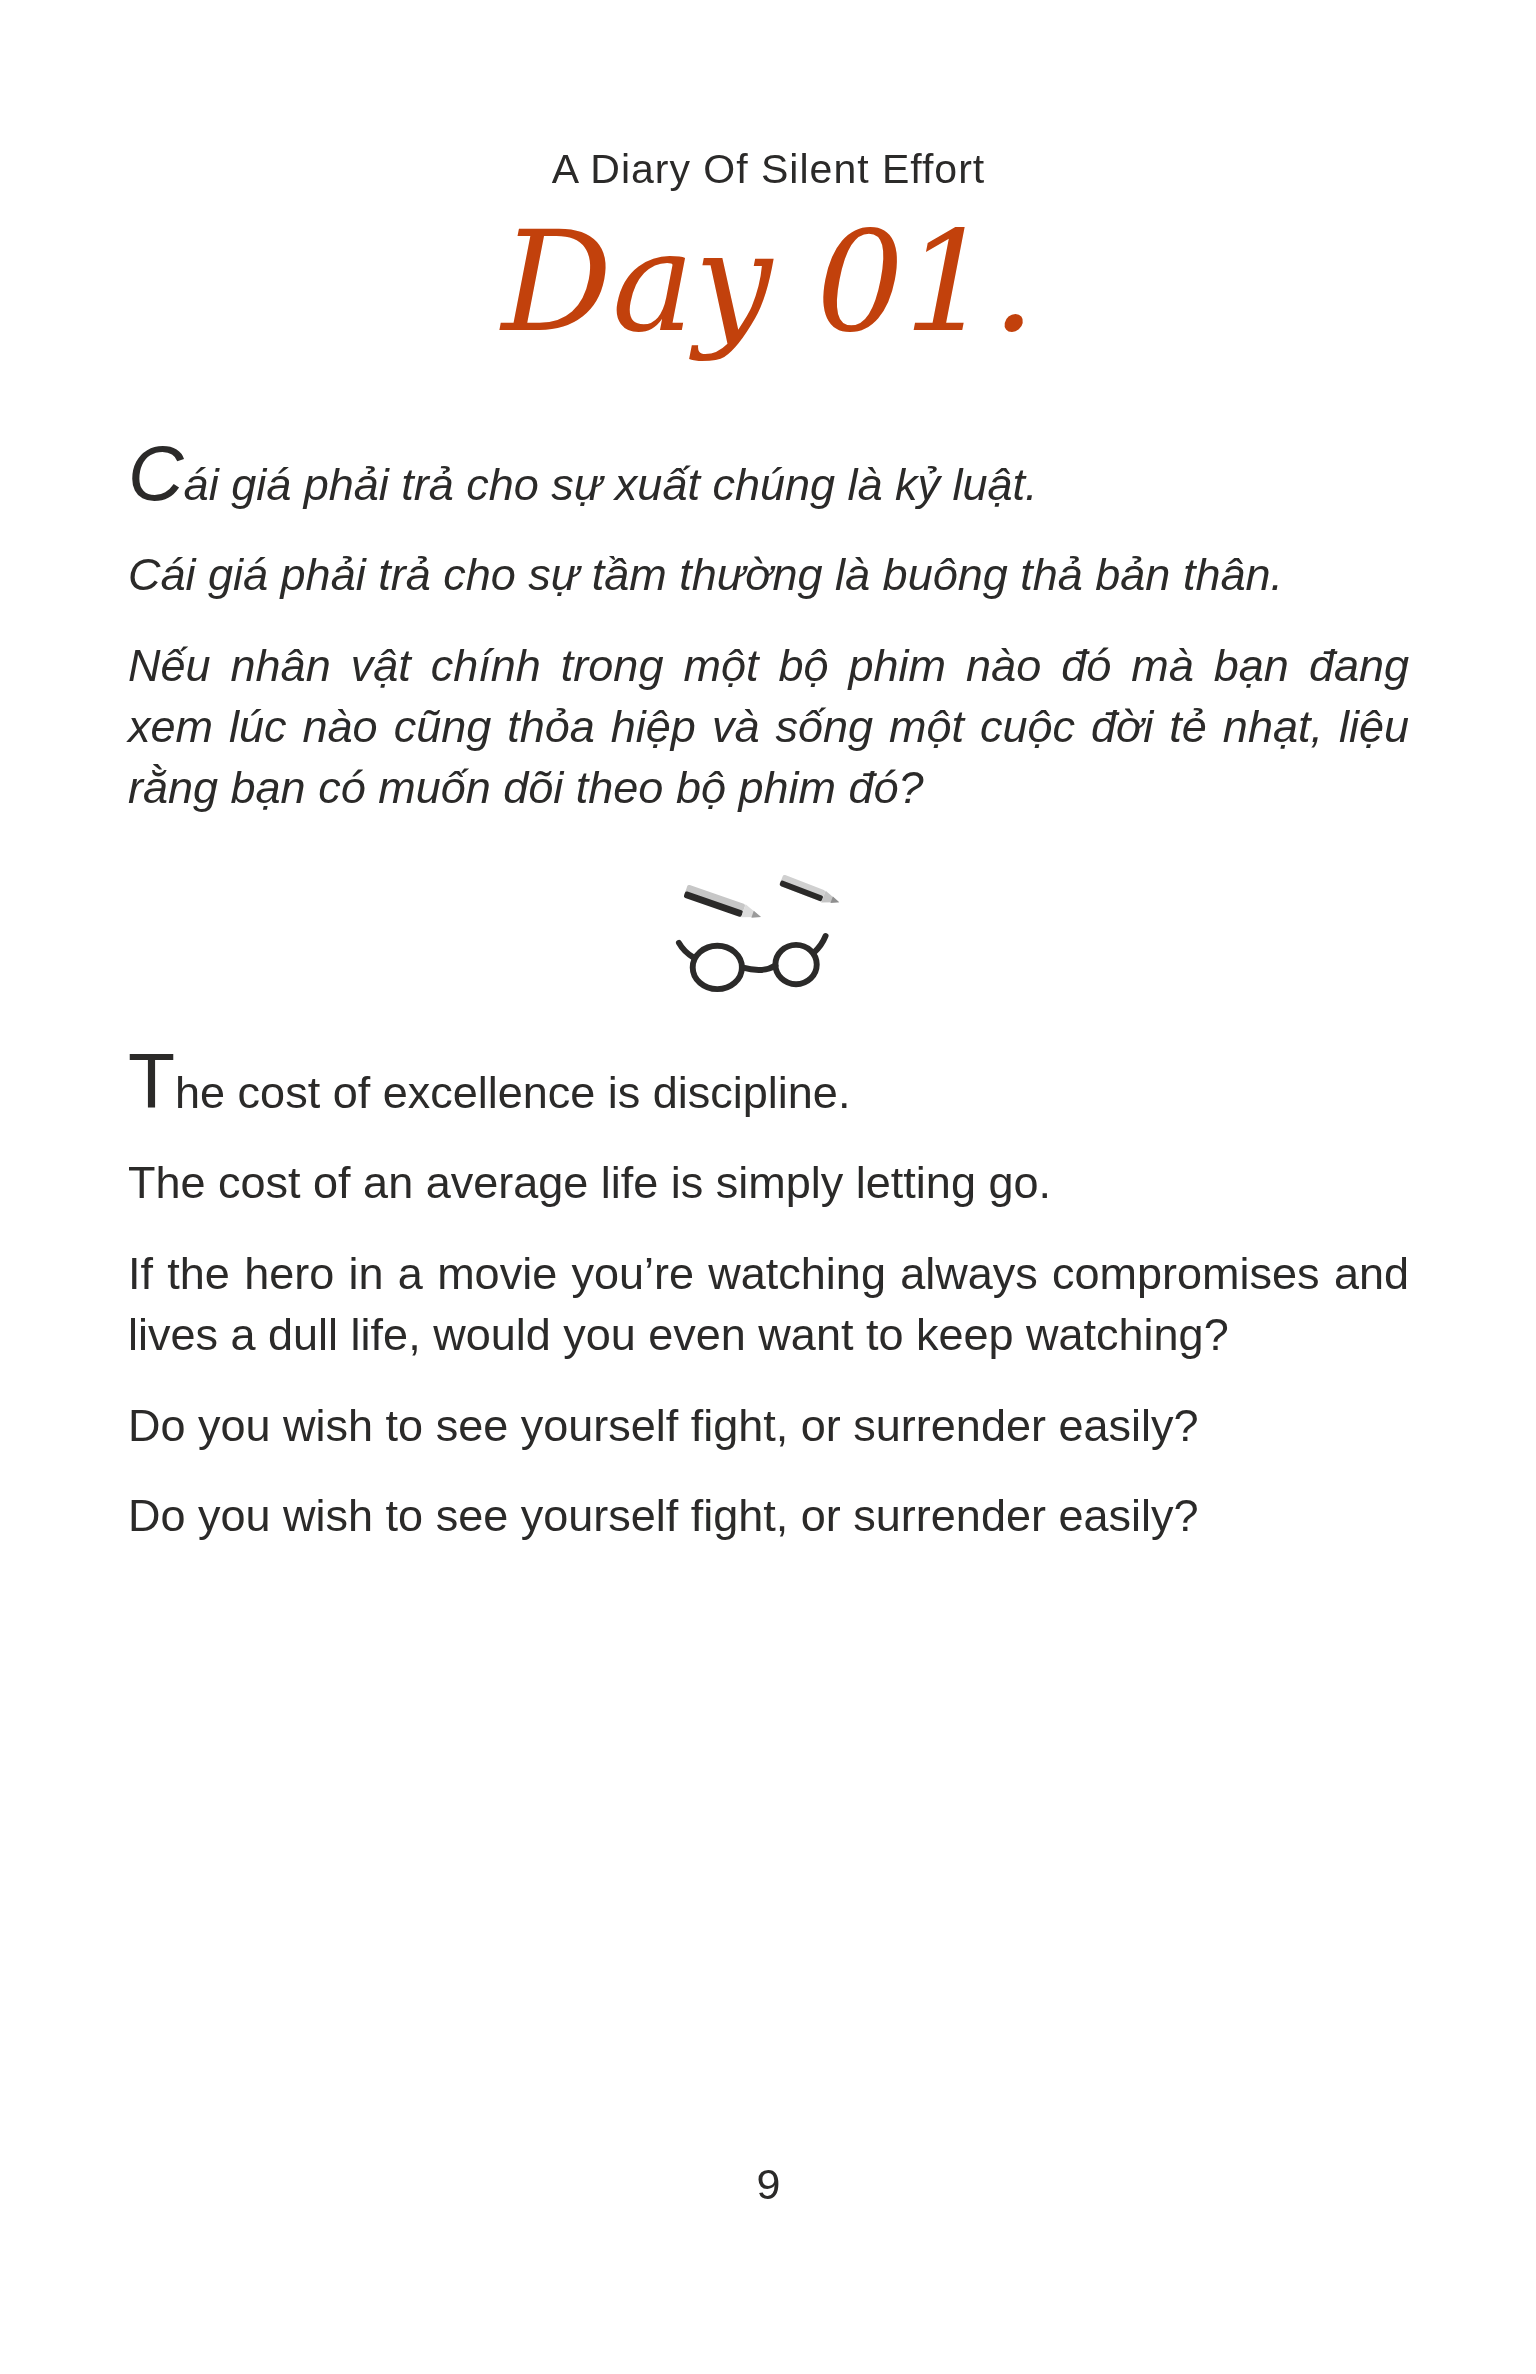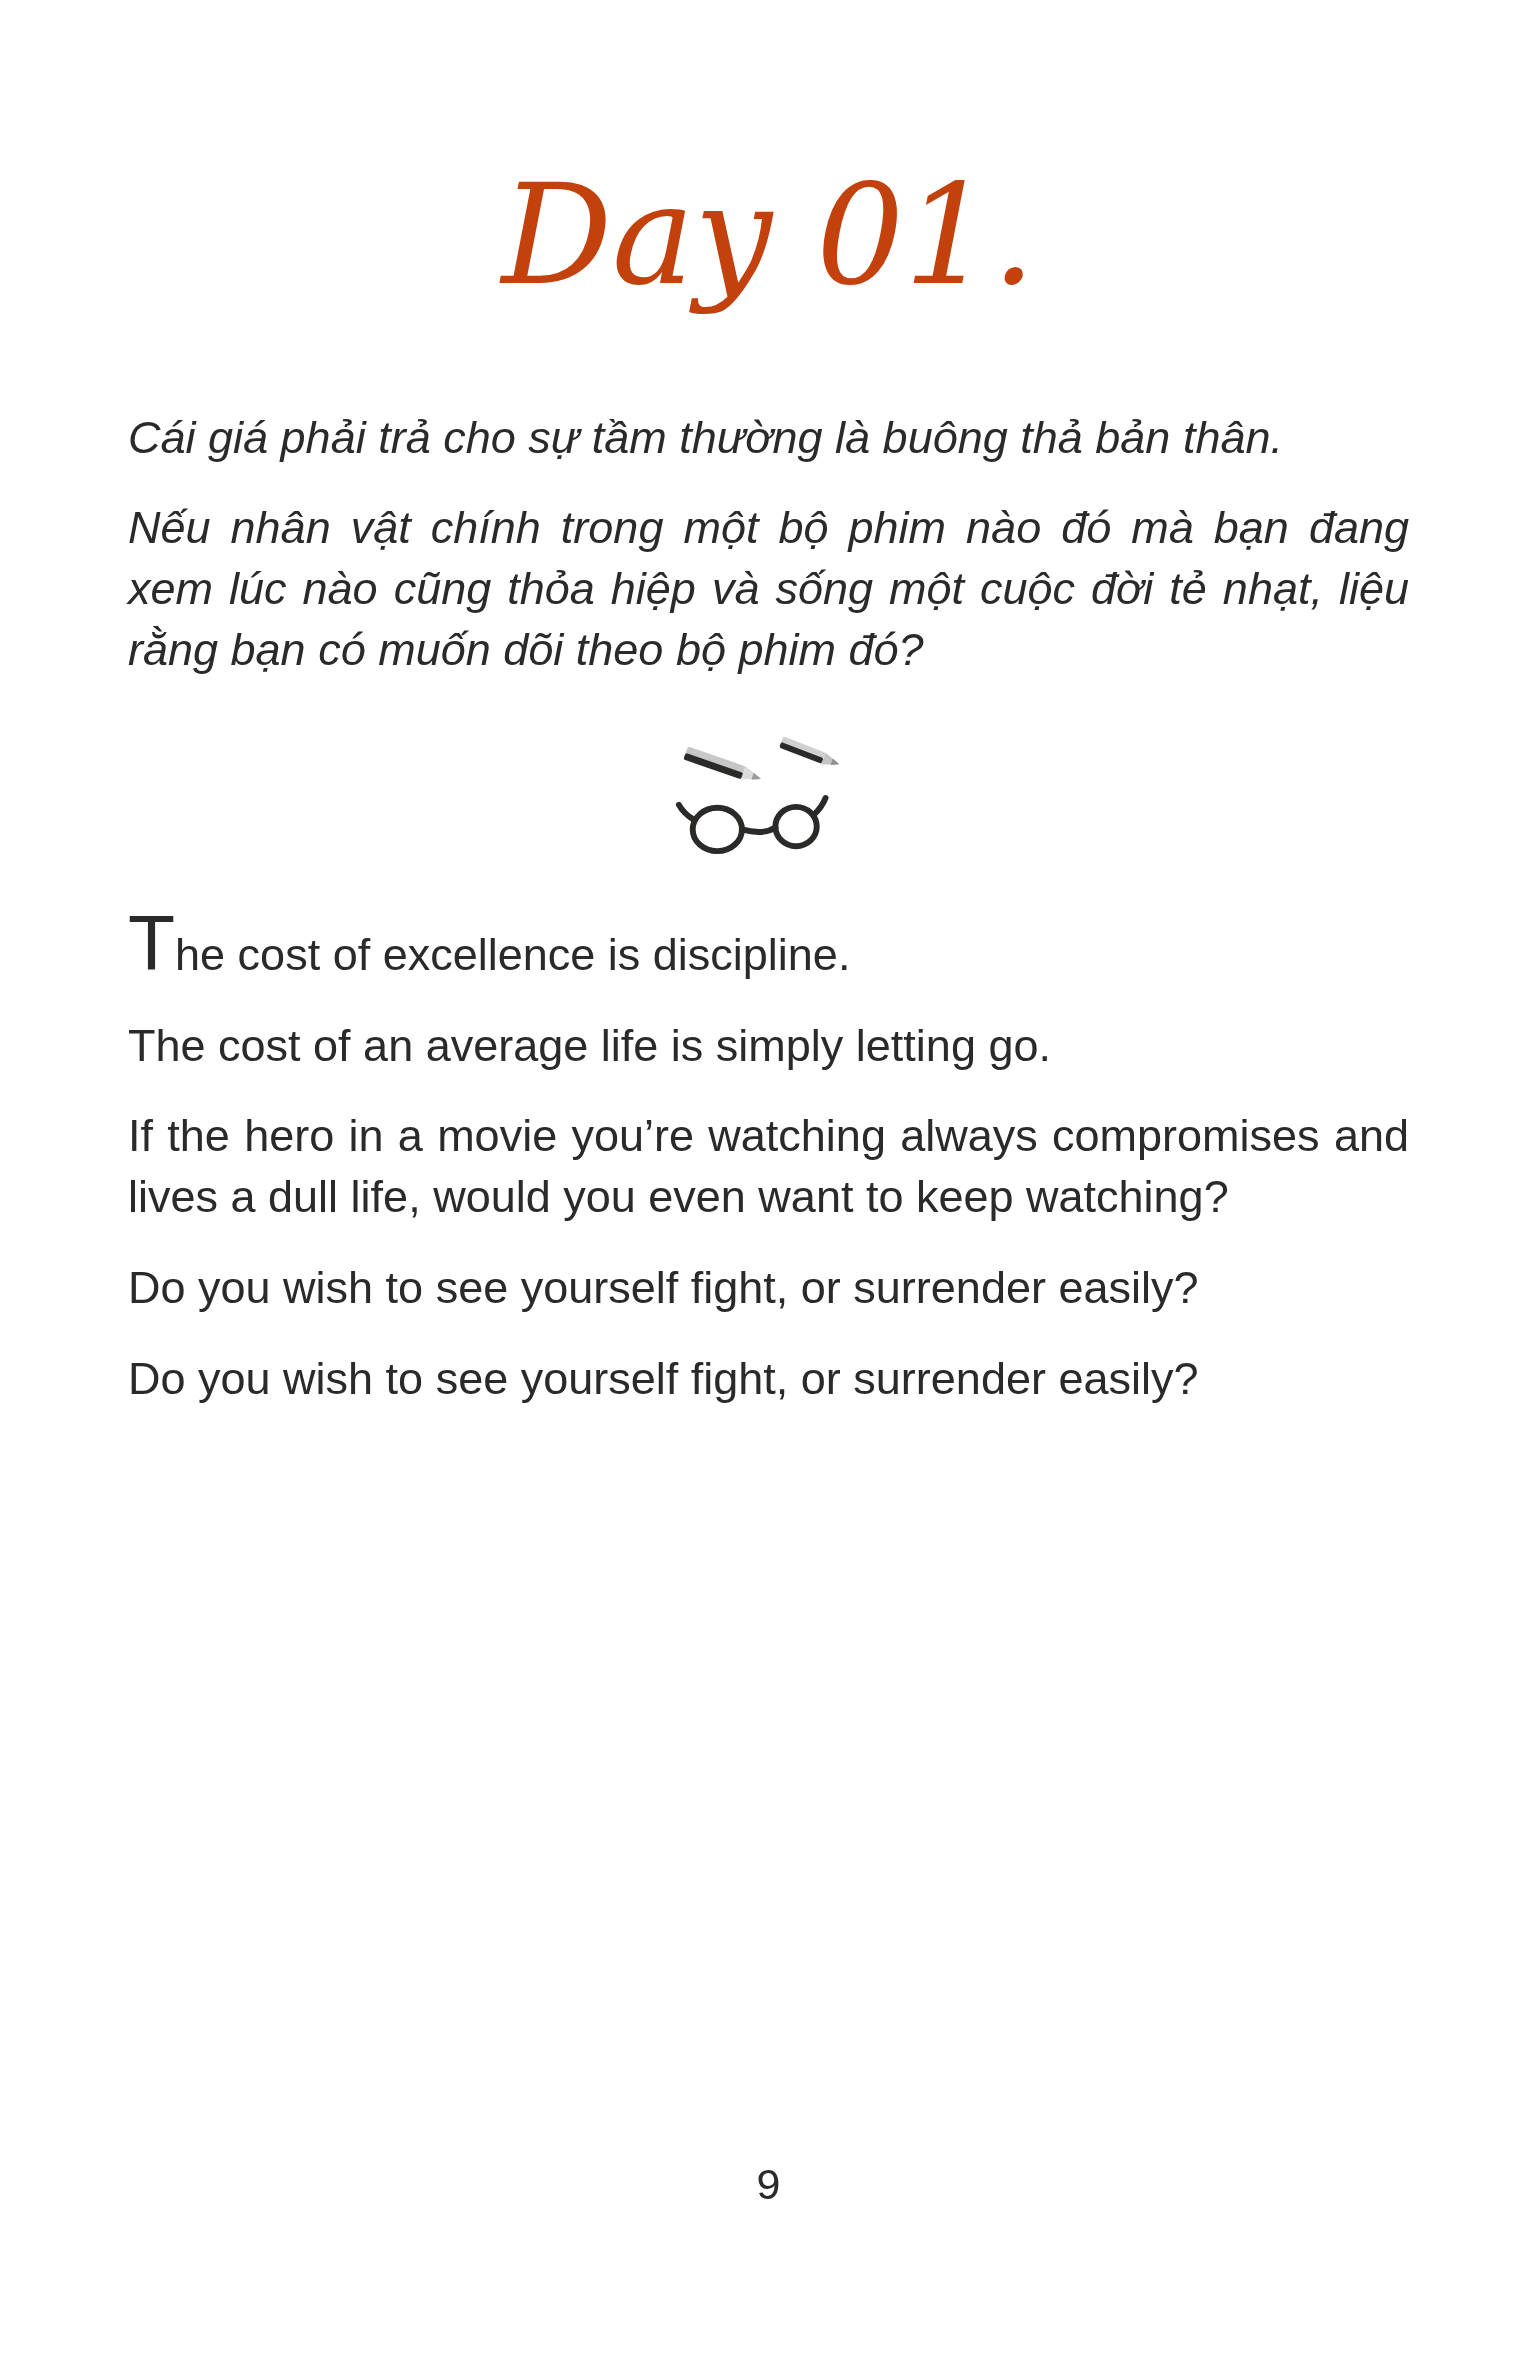--- a/index.html
+++ b/index.html
@@ -67,24 +67,26 @@
     color: #2b2a29;
     font-family: "Liberation Sans", sans-serif;
   }
 </style>
 </head>
 <body>
 
 <div class="page">
   <div class="content">
 
+    <div class="running-header">A Diary Of Silent Effort</div>
 
     <div class="day-title">Day 01.</div>
 
     <div class="body-block vi">
+      <p class="para first single-line"><span class="drop-cap">C</span><span>ái giá phải trả cho sự xuất chúng là kỷ luật.</span></p>
 
       <p class="para">Cái giá phải trả cho sự tầm thường là buông thả bản thân.</p>
 
       <p class="para">Nếu nhân vật chính trong một bộ phim nào đó mà bạn đang xem lúc nào cũng thỏa hiệp và sống một cuộc đời tẻ nhạt, liệu rằng bạn có muốn dõi theo bộ phim đó?</p>
 
     </div>
 
     <div class="ornament-wrap">
       <svg width="197" height="126" viewBox="0 0 200 128" xmlns="http://www.w3.org/2000/svg">
 

